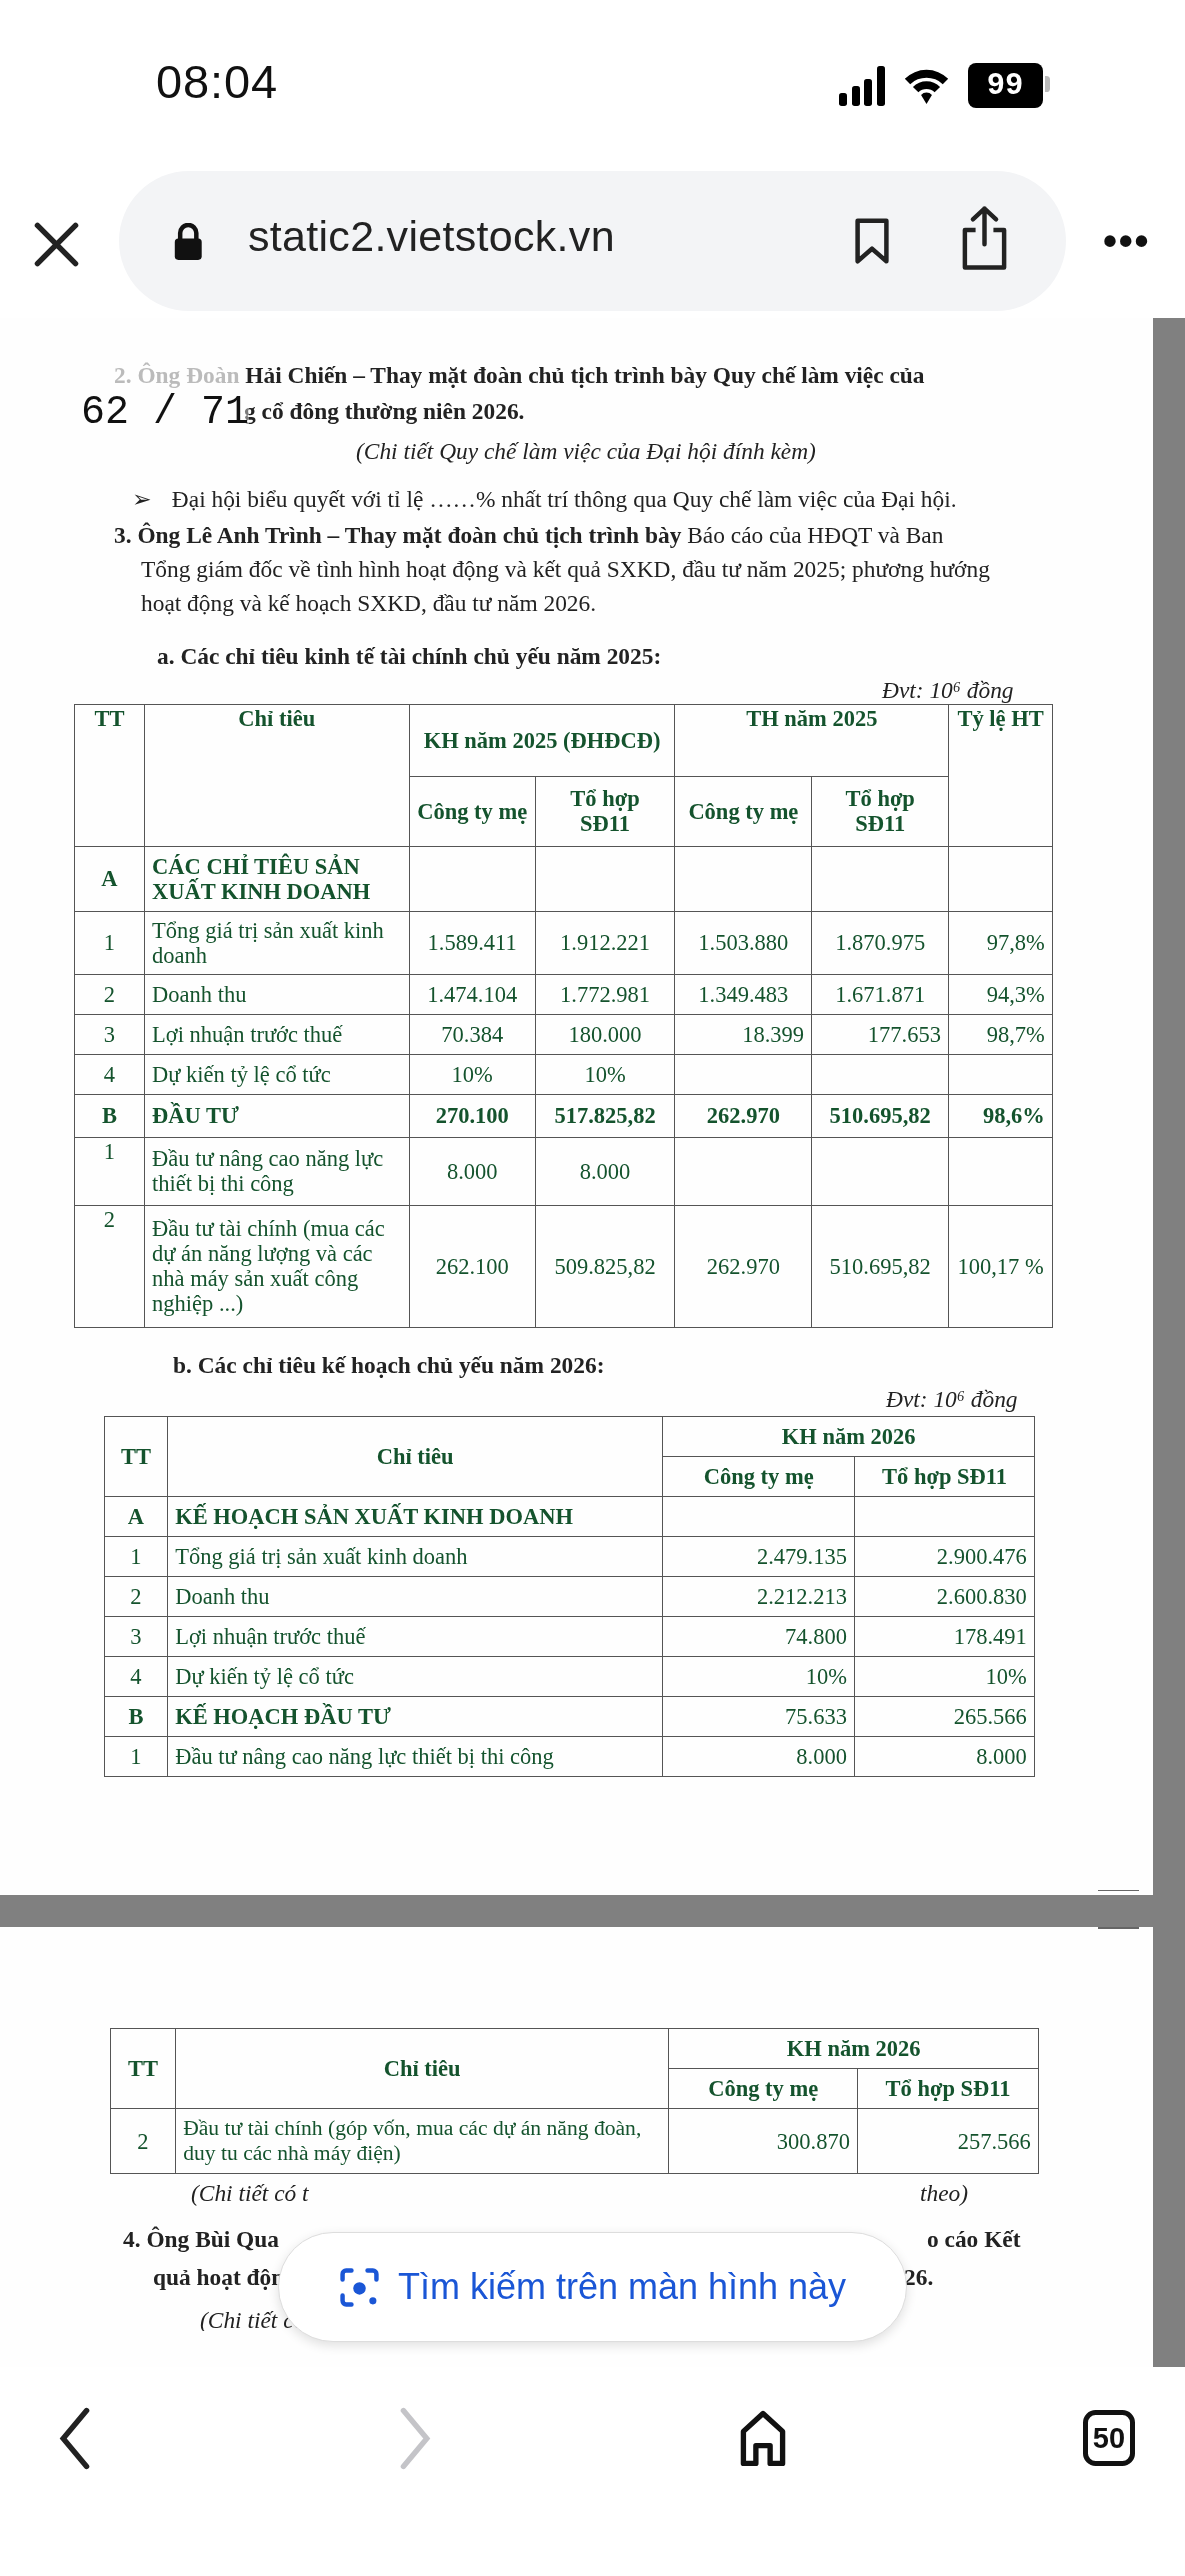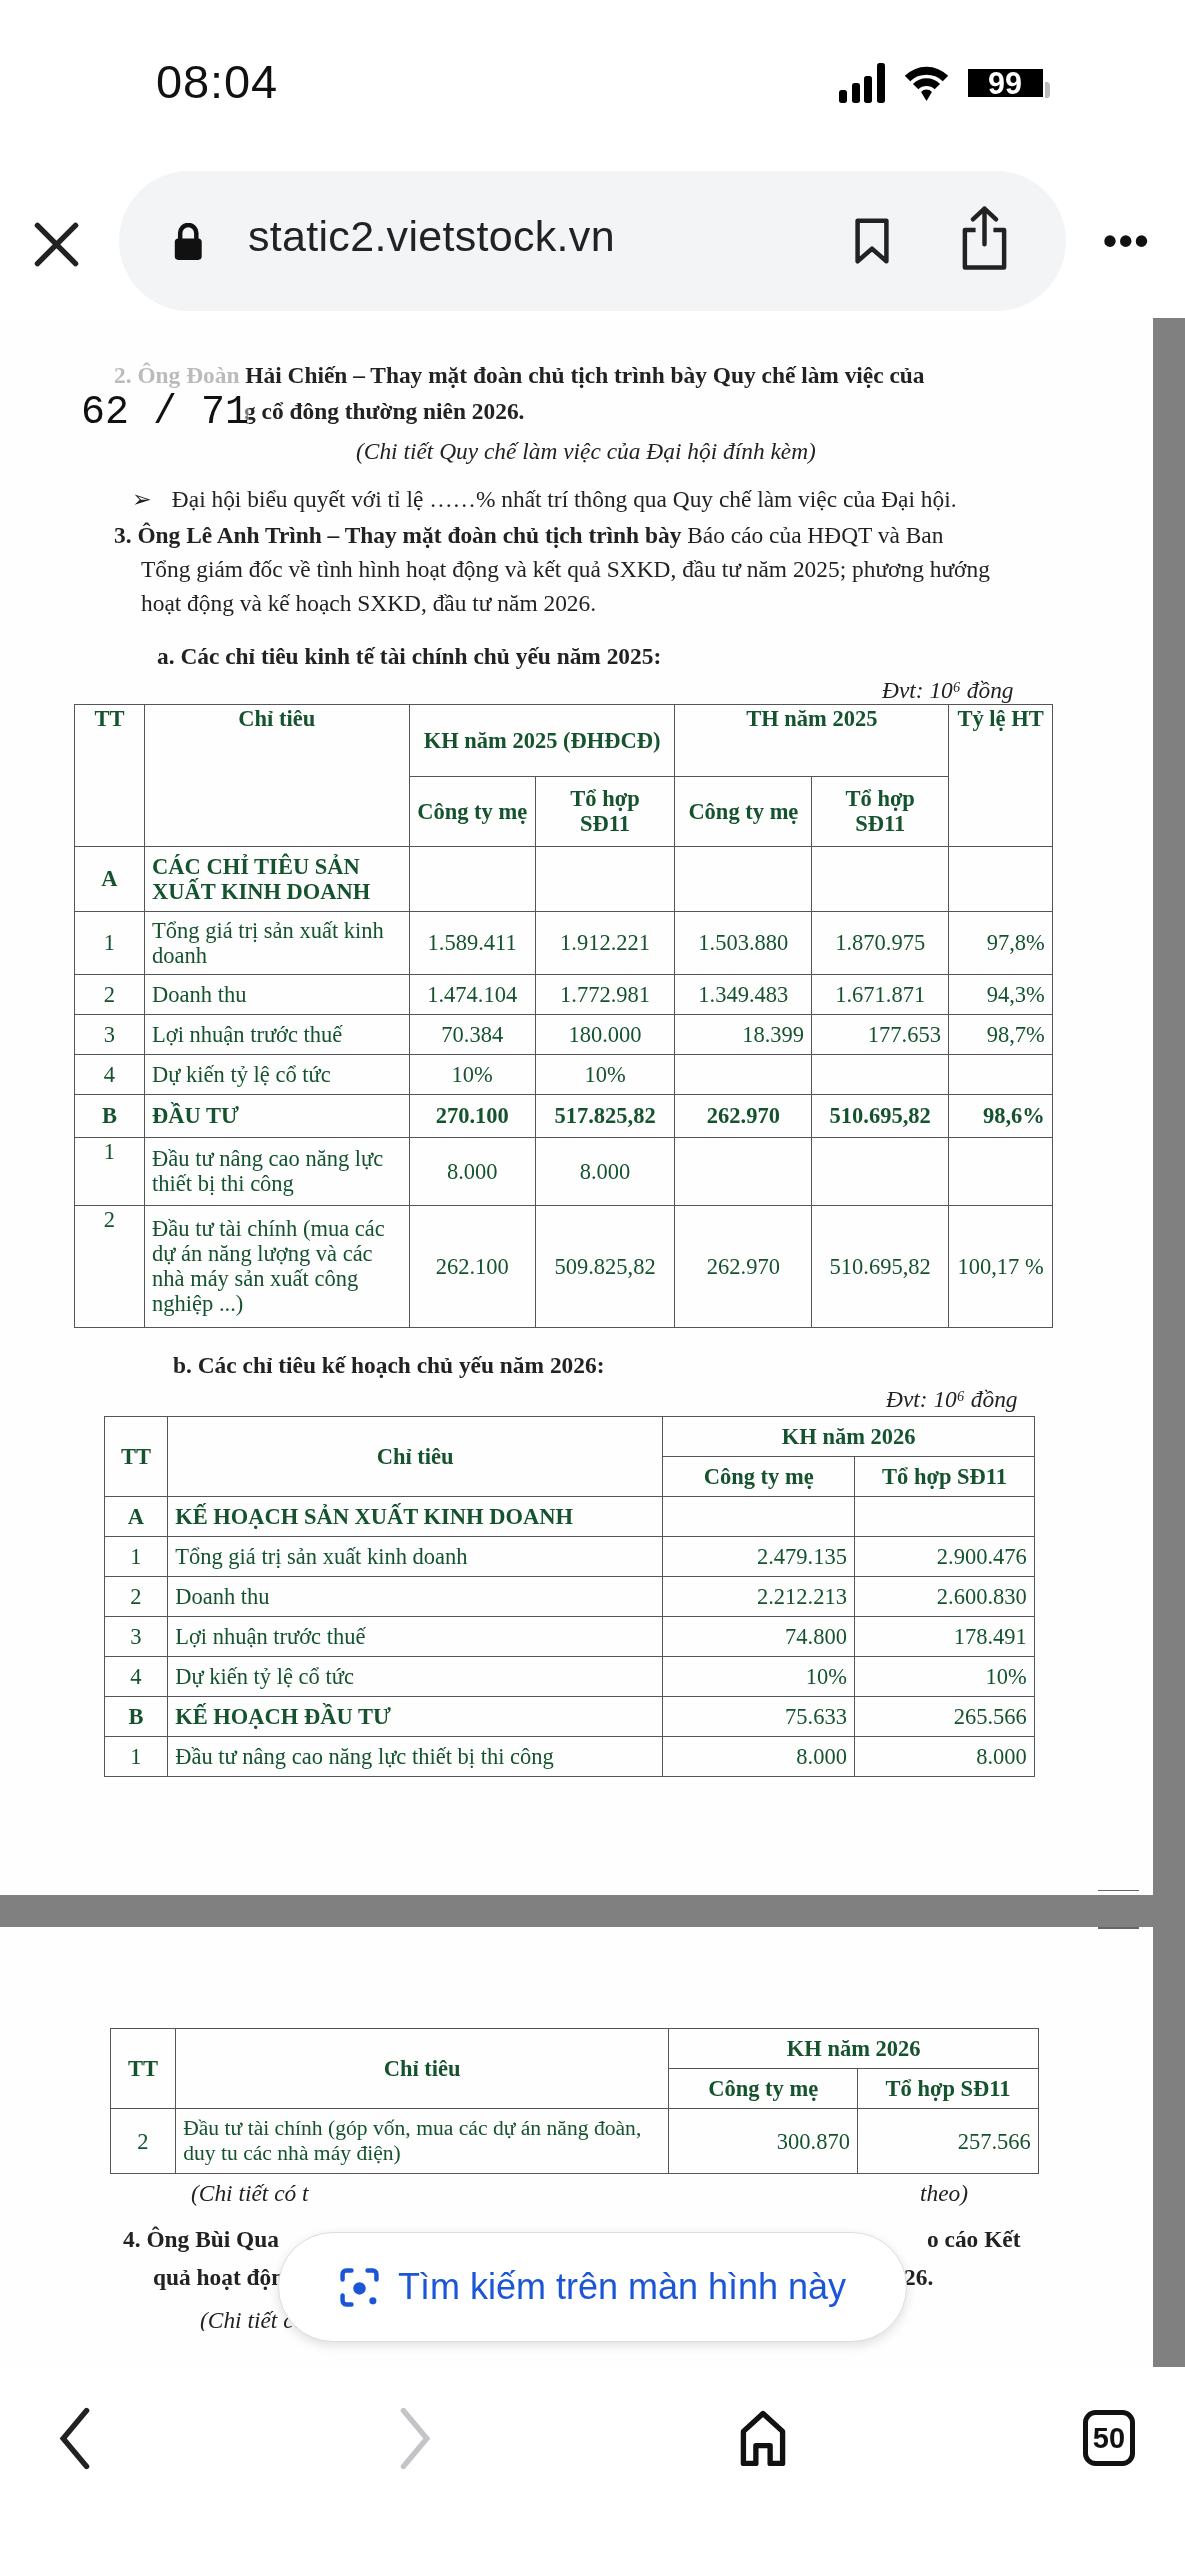--- a/index.html
+++ b/index.html
@@ -5,21 +5,21 @@
   * { box-sizing: border-box; margin: 0; padding: 0; }
   html, body { width: 1186px; height: 2576px; background: #ffffff; overflow: hidden; }
   body { position: relative; font-family: "Liberation Sans", sans-serif; color: #111; }
 
   
   .status-bar { position: absolute; left: 0; top: 0; width: 1186px; height: 171px; }
   .status-time { position: absolute; left: 156px; top: 54px; font-size: 47px; font-weight: 400; letter-spacing: 0.9px; }
   .status-icons { position: absolute; left: 839px; top: 63px; display: flex; align-items: center; gap: 18px; }
   .signal { display: flex; align-items: flex-end; gap: 4.5px; height: 40px; }
   .signal span { width: 8px; background: #000; border-radius: 2.7px; display: block; }
-  .battery { background: #000; color: #fff; font-weight: 700; font-size: 30.5px; border-radius: 0; width: 75px; height: 28px; display: flex; align-items: center; justify-content: center; position: relative; }
+  .battery { background: #000; color: #fff; font-weight: 700; font-size: 30.5px; border-radius: 8px; width: 75px; height: 45px; display: flex; align-items: center; justify-content: center; position: relative; font-family: Liberation Mono, monospace; }
   .battery::after { content: ""; position: absolute; right: -7.2px; top: 12.6px; width: 4.5px; height: 16px; border-radius: 0 3.6px 3.6px 0; background: #bbb; }
 
   
   .nav-row { position: absolute; left: 0; top: 171px; width: 1186px; height: 144px; }
   .close-btn { position: absolute; left: 32px; top: 49px; width: 49px; height: 49px; }
   .url-pill { position: absolute; left: 119px; top: 0; width: 947px; height: 140px; background: #f3f4f6; border-radius: 70px; }
   .lock { position: absolute; left: 54px; top: 52px; }
   .url-text { position: absolute; left: 129px; top: 41px; font-size: 43px; color: #222; letter-spacing: 0.3px; }
   .bookmark { position: absolute; left: 735px; top: 47px; }
   .share { position: absolute; left: 841px; top: 34px; }

